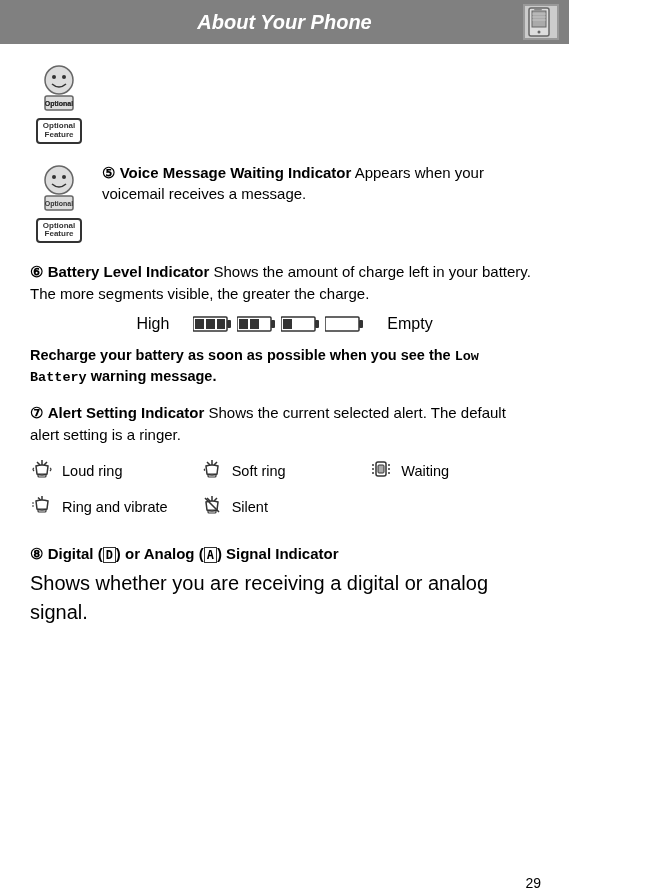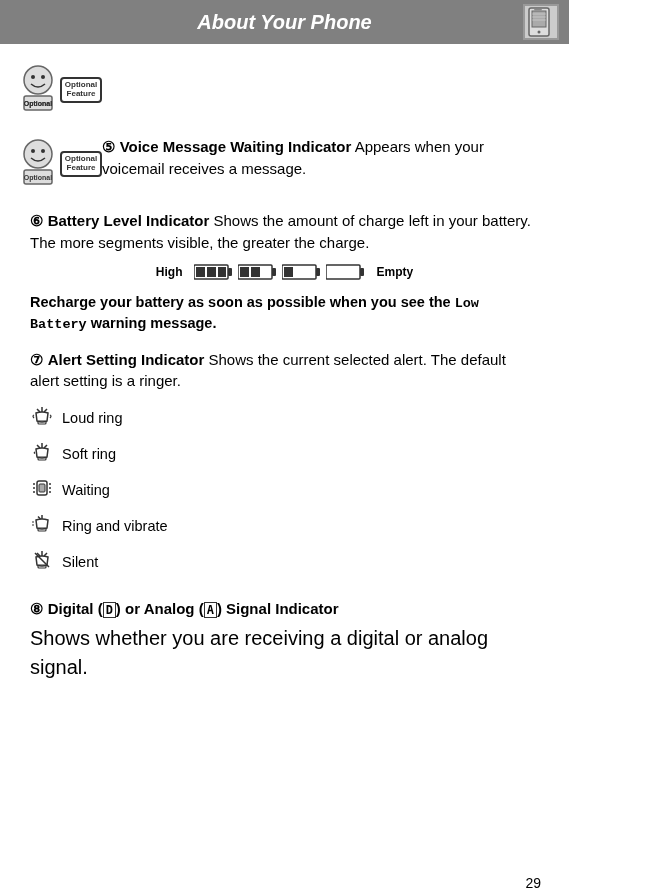--- a/index.html
+++ b/index.html
@@ -60,21 +60,21 @@
       display: flex;
       align-items: flex-start;
       margin-bottom: 18px;
     }
 
     .feature-icon {
       width: 58px;
       min-width: 58px;
       margin-right: 14px;
       display: flex;
-      flex-direction: row;
+      flex-direction: column;
       align-items: center;
       justify-content: center;
     }
 
     .optional-badge {
       border: 2px solid #333;
       border-radius: 4px;
       padding: 2px 3px;
       font-size: 8px;
       font-weight: bold;
@@ -111,44 +111,44 @@
 
     .battery-level-row {
       display: flex;
       align-items: center;
       justify-content: center;
       gap: 8px;
       margin: 10px 0 12px 0;
     }
 
     .battery-label {
-      font-size: 12px;
-      font-weight: bold;
-      margin: 0 4px;
+      font-size: 16px;
+      font-weight: normal;
+      margin: 0 16px;
     }
 
     .recharge-text {
       font-size: 14.5px;
       line-height: 1.45;
       margin-bottom: 10px;
       font-weight: bold;
     }
 
     .mono {
       font-family: 'Courier New', monospace;
       font-size: 13.5px;
     }
 
     .alert-section {
       margin-bottom: 14px;
     }
 
     .alert-grid {
       display: grid;
-      grid-template-columns: 1fr;
+      grid-template-columns: 1fr 1fr 1fr;
       grid-template-rows: auto auto auto;
       gap: 4px 0;
       margin: 10px 0 14px 0;
       font-size: 14.5px;
     }
 
     .alert-item {
       display: flex;
       align-items: center;
       gap: 8px;

